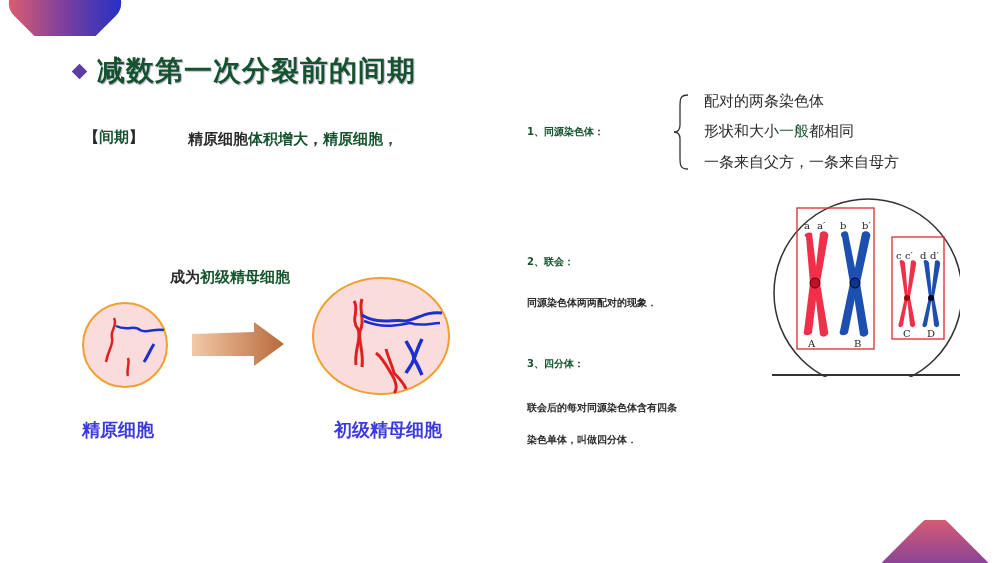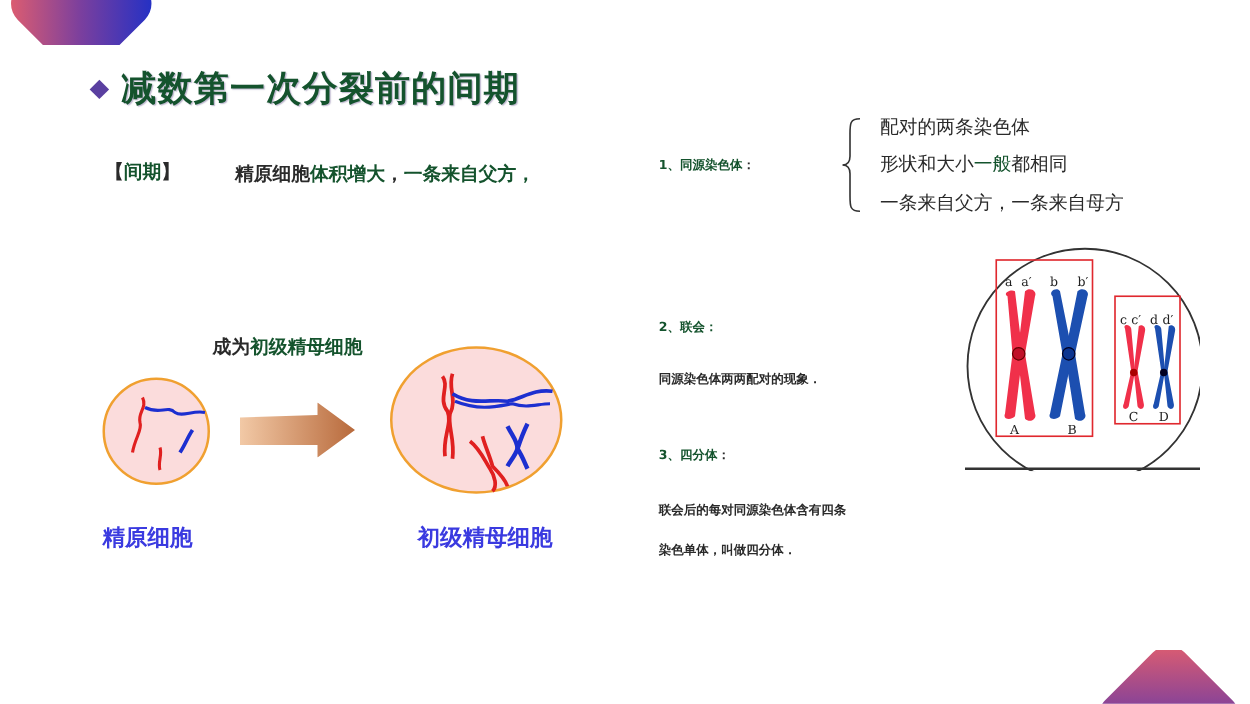--- a/index.html
+++ b/index.html
@@ -74,21 +74,21 @@
 
 <div class="abs title-row">
   <div class="title-diamond"></div>
   <div class="title-text">减数第一次分裂前的间期</div>
 </div>
 
 <div class="abs f15 bold" style="left:84px; top:128px;">
   <span class="dark">【</span><span class="red">间期</span><span class="dark">】</span>
 </div>
 <div class="abs f15 bold" style="left:188px; top:130px;">
-  <span class="dark">精原细胞</span><span class="red">体积增大</span><span class="dark">，</span><span class="red">一条来自父方，</span>
+  <span class="dark">精原细胞</span><span class="red">体积增大</span><span class="dark">，</span><span class="red">精原细胞，</span>
 </div>
 
 <div class="abs f15 bold" style="left:170px; top:268px;">
   <span class="dark">成为</span><span class="red">初级精母细胞</span>
 </div>
 
 <div class="abs cell" style="left:82px; top:302px; width:86px; height:86px;">
   <svg width="86" height="86" viewBox="0 0 86 86">
     <path d="M30 14 C34 22 26 26 28 34 C30 40 24 46 22 58" stroke="#e02020" stroke-width="2.5" fill="none"></path>
     <path d="M32 22 C44 28 50 20 56 26 C62 30 70 24 80 26" stroke="#1c2fd0" stroke-width="2.5" fill="none"></path>

